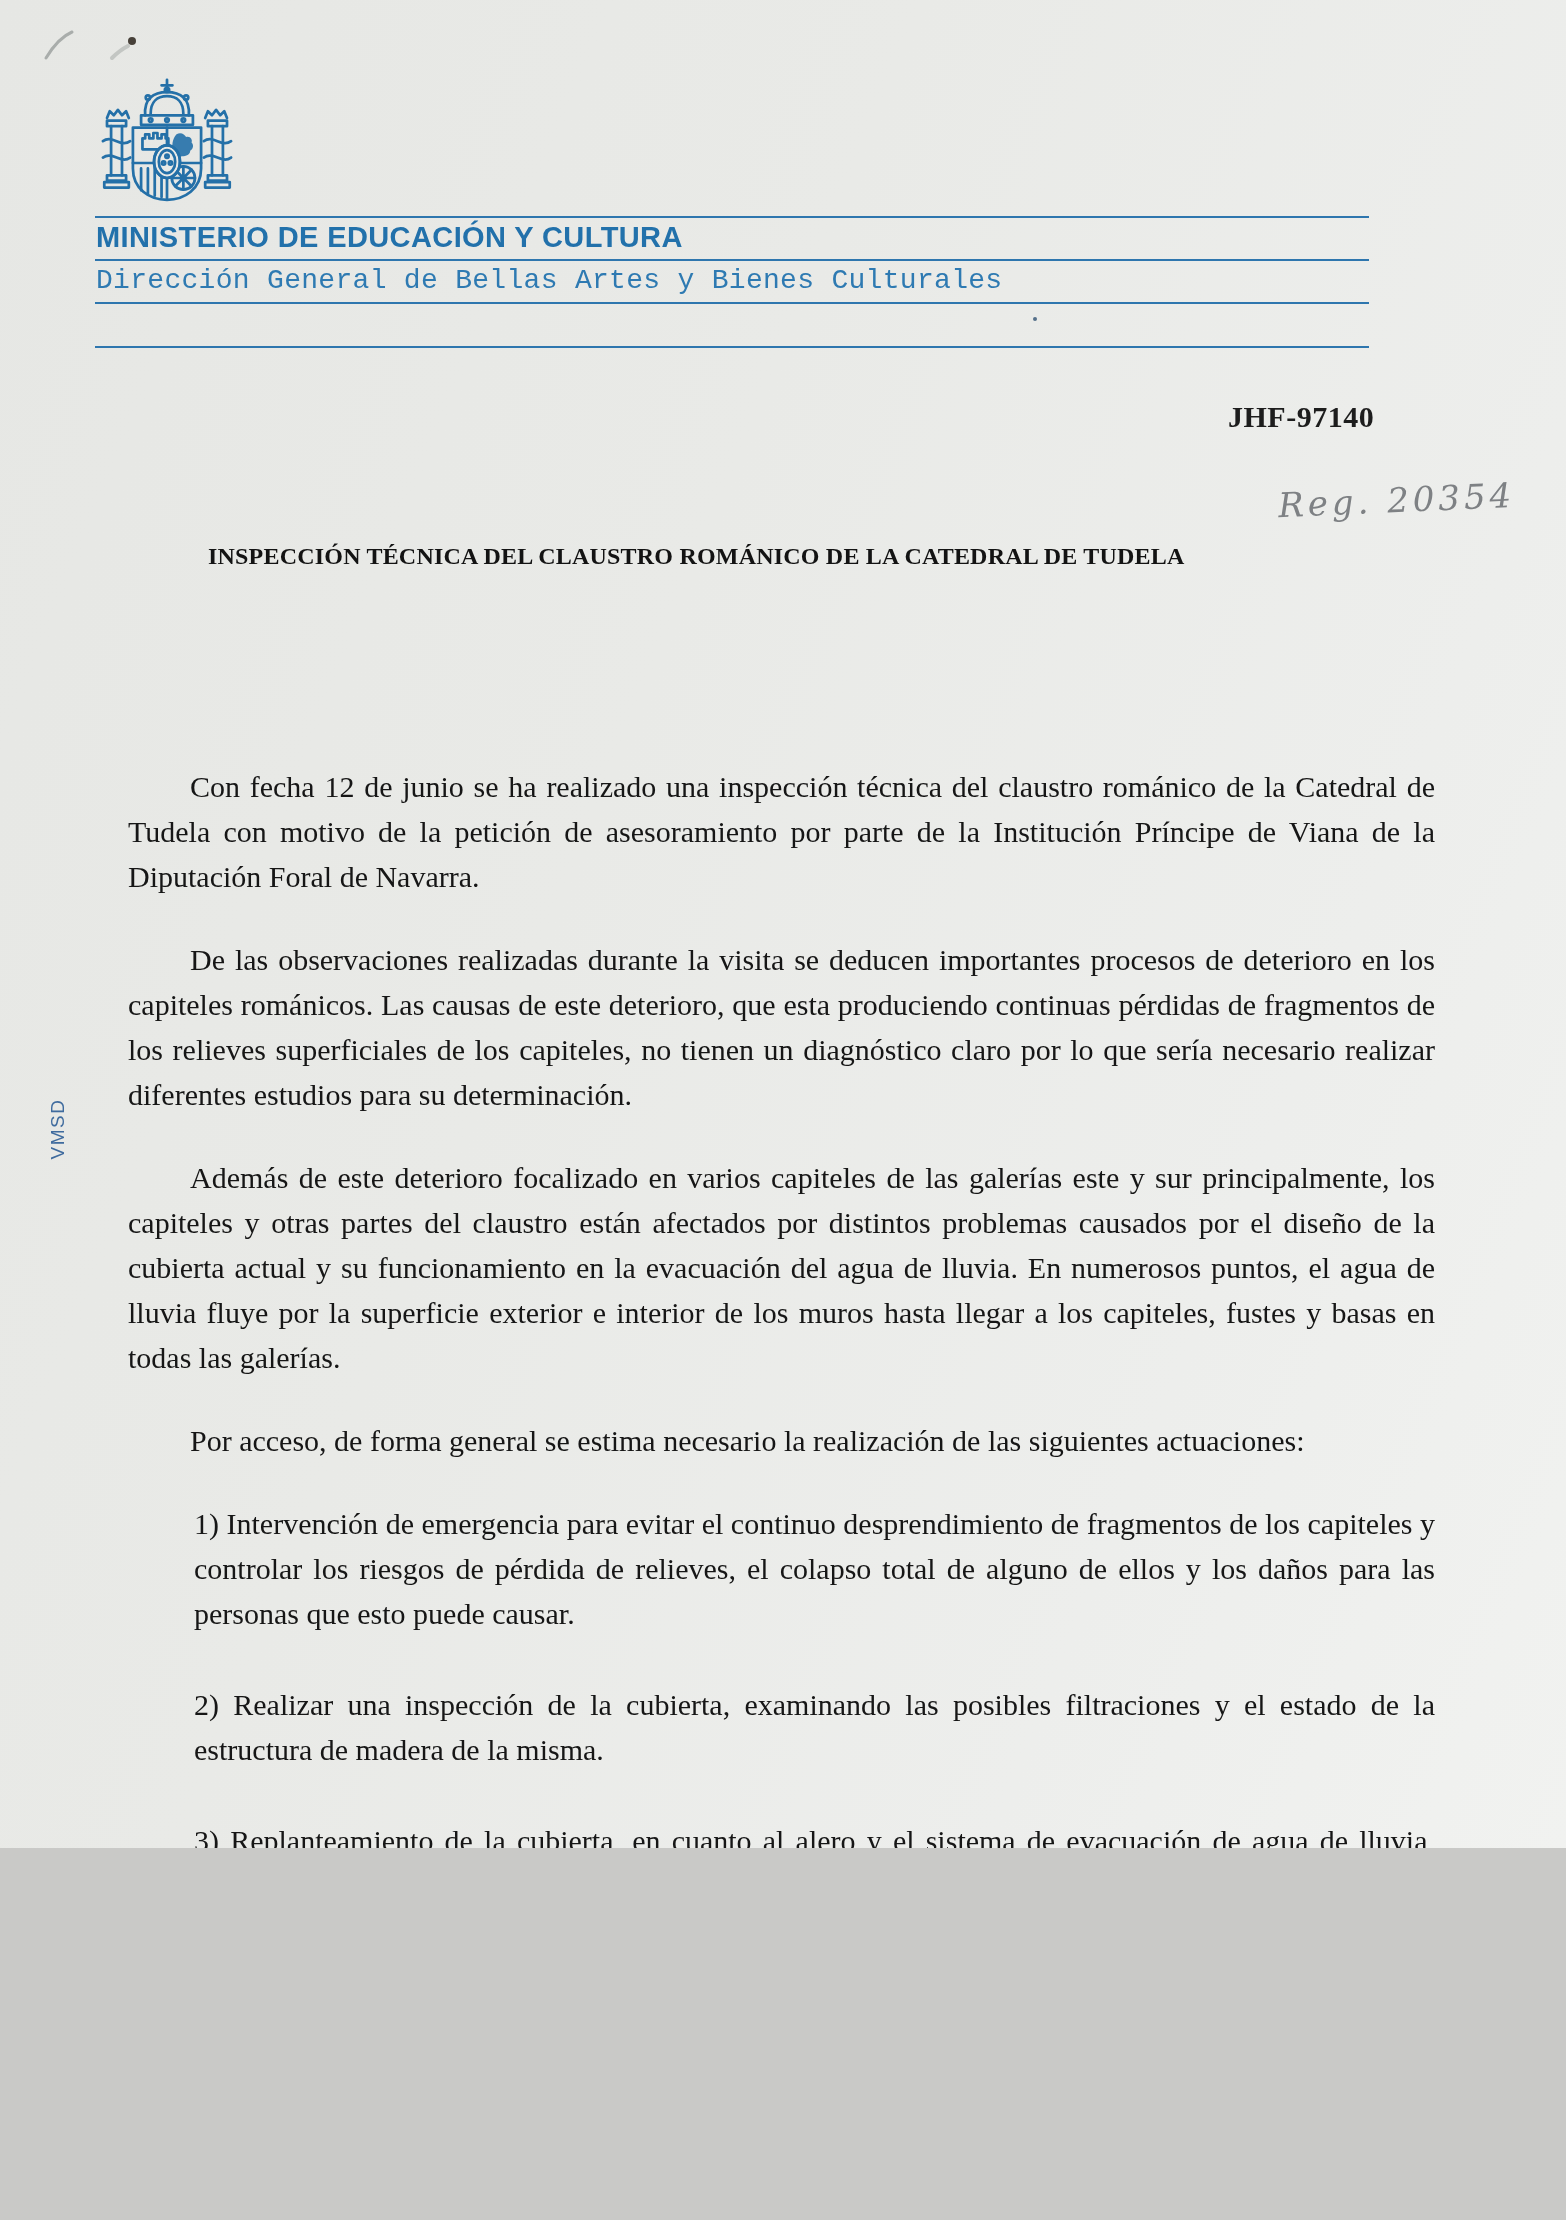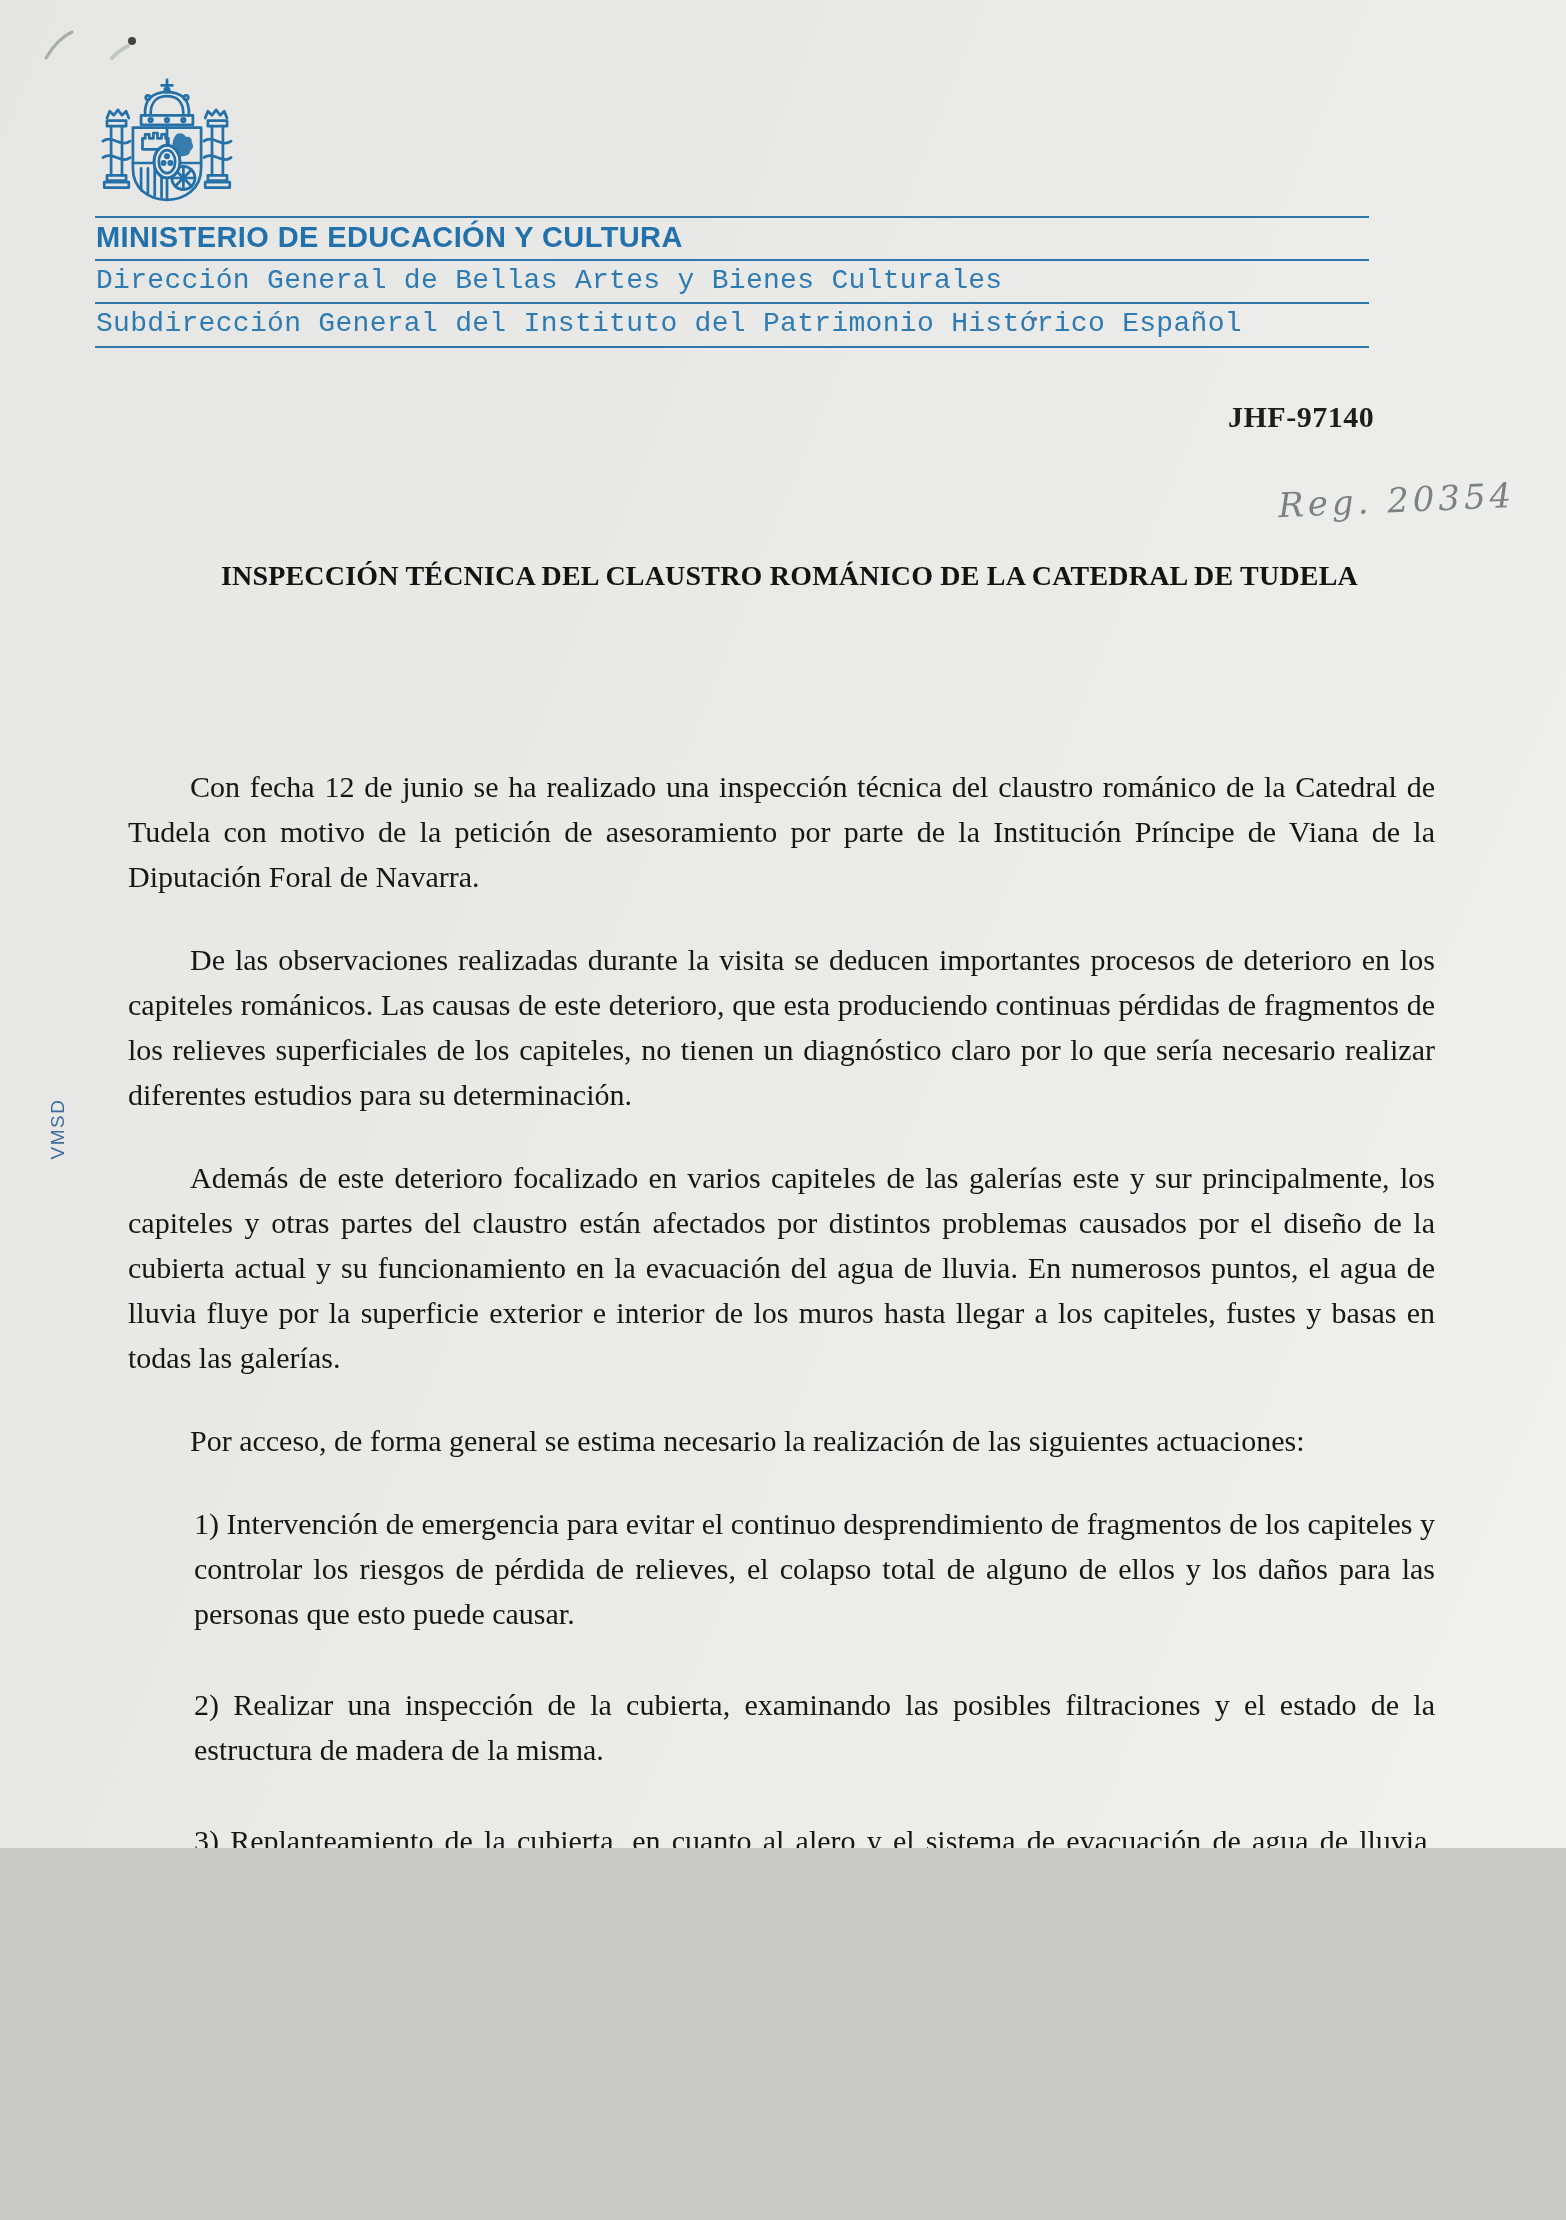--- a/index.html
+++ b/index.html
@@ -55,26 +55,26 @@
     position: absolute; left: 1278px; top: 480px;
     font-family: "DejaVu Serif", serif;
     font-style: italic; font-size: 34px; letter-spacing: 4px;
     color: #7e8184;
     transform: rotate(-2.5deg);
     white-space: nowrap;
   }
 
   
   .doc-title {
-    position: absolute; top: 552px; left: 50%;
+    position: absolute; top: 532px; left: 50%;
     transform: translateX(-50%);
     width: 1150px;
-    text-align: right;
+    text-align: left;
     font-family: "Liberation Serif", serif;
-    font-weight: bold; font-size: 28px; line-height: 48px;
+    font-weight: bold; font-size: 24px; line-height: 48px;
     letter-spacing: 0.2px;
     color: #131313;
   }
 
   
   .side-code {
     position: absolute; left: 8px; top: 1118px; width: 100px;
     text-align: center;
     transform: rotate(-90deg);
     font-family: "Liberation Sans", sans-serif;
@@ -163,21 +163,20 @@
     </g>
   </svg>
 
   <div class="lh-rule r1"></div>
   <div class="lh-rule r2"></div>
   <div class="lh-rule r3"></div>
   <div class="lh-rule r4"></div>
 
   <div class="ministry">MINISTERIO DE EDUCACIÓN Y CULTURA</div>
   <div class="sub-line d1">Dirección General de Bellas Artes y Bienes Culturales</div>
-  <div class="sub-line d2">Subdirección General del Instituto del Patrimonio Histórico Español</div>
   <div class="stray-dot"></div>
 
   <div class="ref">JHF-97140</div>
 
   <div class="reg-note">Reg. 20354</div>
 
   <h1 class="doc-title">INSPECCIÓN TÉCNICA DEL CLAUSTRO ROMÁNICO DE LA CATEDRAL DE TUDELA</h1>
 
   <div class="side-code">VMSD</div>
 

